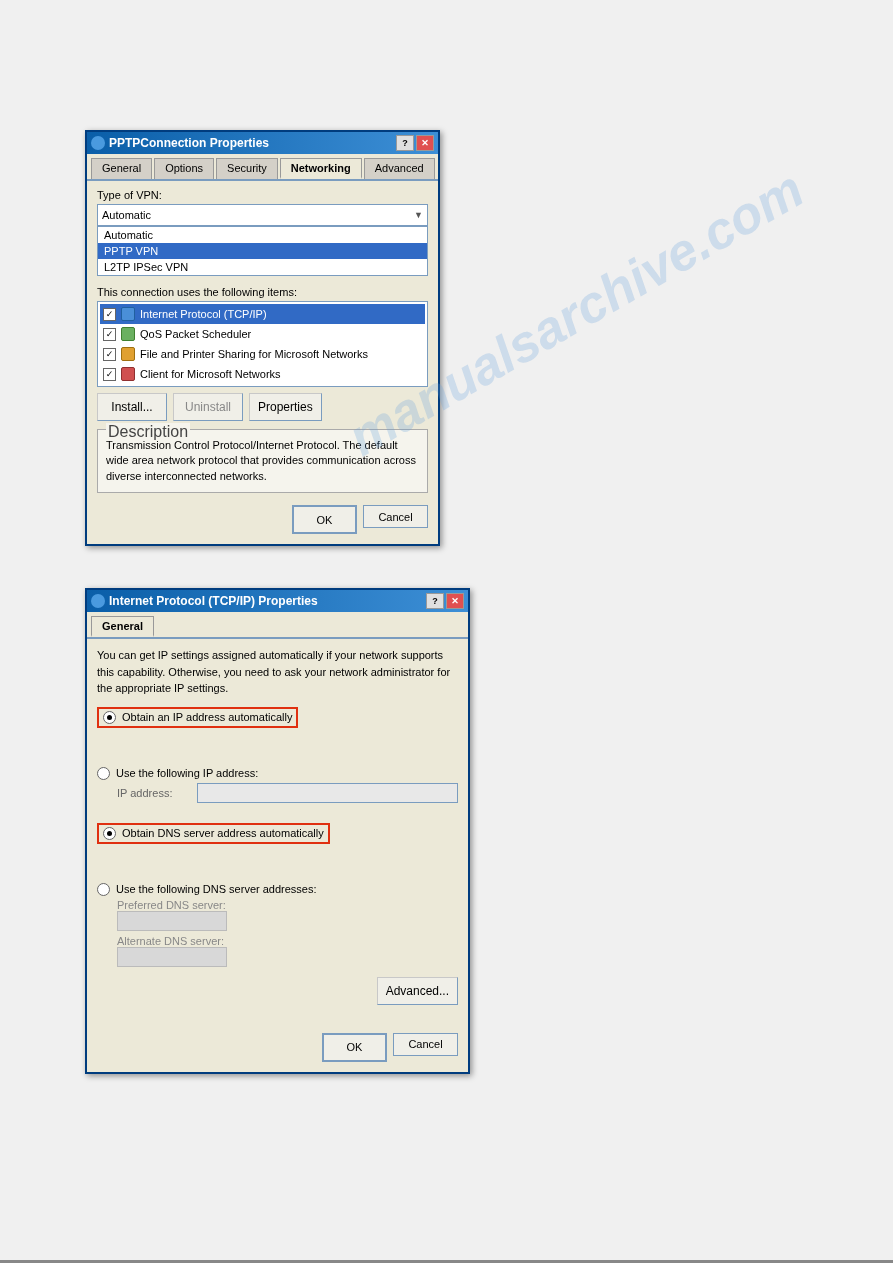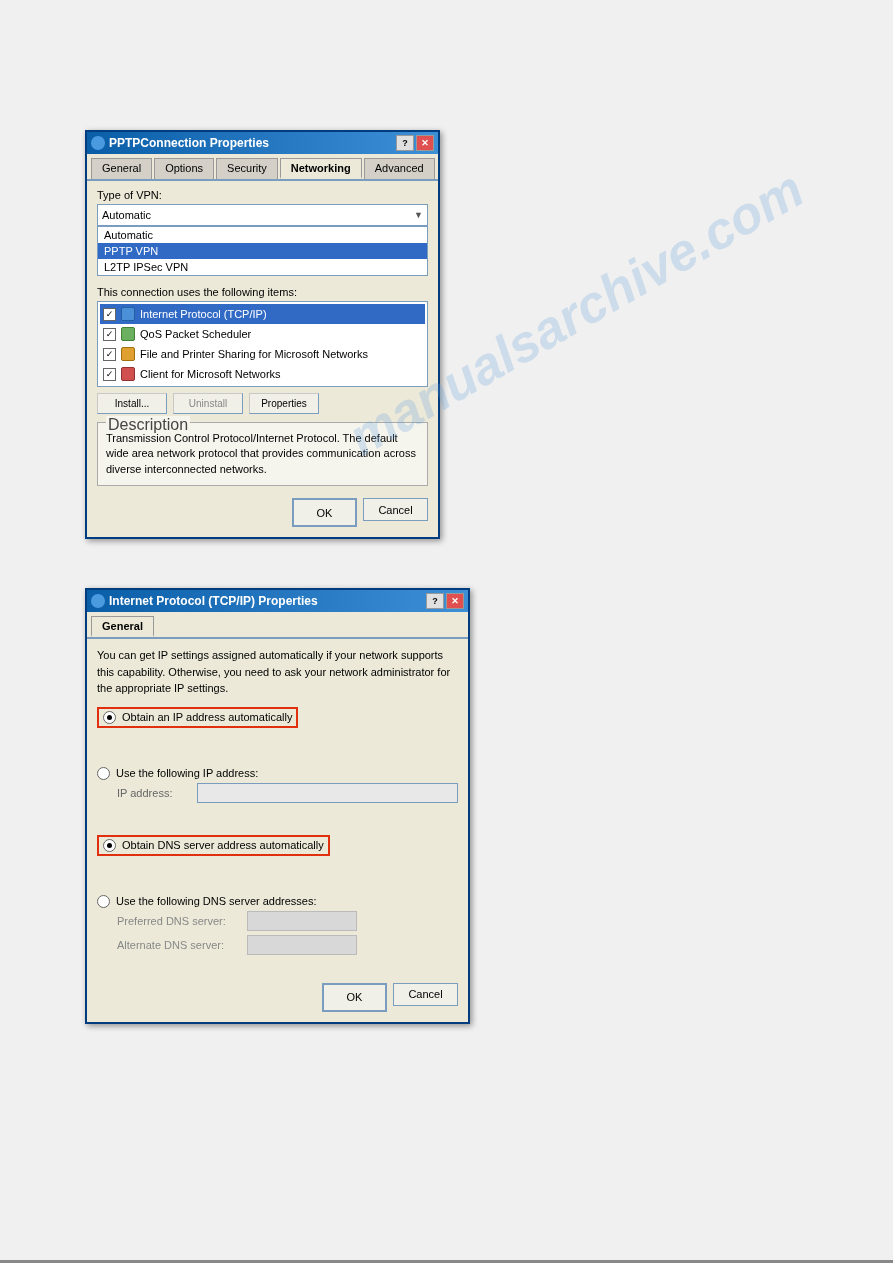--- a/index.html
+++ b/index.html
@@ -236,26 +236,26 @@
     }
 
     .btn-row {
       display: flex;
       gap: 6px;
       margin-bottom: 8px;
     }
 
     .win-btn {
       min-width: 70px;
-      height: 21px;
+      height: 28px;
       background: #f0efe8;
       border: 1px solid #7a9cbf;
       border-top: 1px solid #c8c8c8;
       border-left: 1px solid #c8c8c8;
-      font-size: 10px;
+      font-size: 12px;
       cursor: pointer;
       padding: 0 8px;
       color: #000;
     }
 
     .description-group {
       border: 1px solid #aaa;
       padding: 4px 8px 8px;
       margin-bottom: 8px;
       background: #f5f4ed;
@@ -350,21 +350,21 @@
     .radio-dot {
       width: 5px;
       height: 5px;
       background: #000;
       border-radius: 50%;
     }
 
     .ip-field-row {
       display: flex;
       align-items: center;
-      margin-bottom: 18px;
+      margin-bottom: 6px;
       padding-left: 20px;
     }
 
     .ip-field-label {
       font-size: 11px;
       color: #666;
       min-width: 80px;
     }
 
     .ip-input {
@@ -376,23 +376,24 @@
       padding: 1px 4px;
       color: #888;
     }
 
     .dns-section {
       margin-top: 6px;
     }
 
     .dns-field-row {
       display: flex;
-      align-items: center;
+      align-items: flex-start;
       margin-bottom: 4px;
       padding-left: 20px;
+      flex-direction: column;
     }
 
     .dns-field-label {
       font-size: 11px;
       color: #888;
       min-width: 130px;
     }
 
     .dns-input {
       width: 110px;
@@ -606,20 +607,23 @@
       <div class="dns-field-row">
         <span class="dns-field-label">Preferred DNS server:</span>
         <input class="dns-input" type="text" value="" style="background: rgb(216, 216, 216);">
       </div>
 
       <div class="dns-field-row">
         <span class="dns-field-label">Alternate DNS server:</span>
         <input class="dns-input" type="text" value="" style="background: rgb(216, 216, 216);">
       </div>
 
+      <div class="advanced-row">
+        <button class="win-btn">Advanced...</button>
+      </div>
 
       <div style="height:20px;"></div>
 
       <div class="ok-cancel-row">
         <button class="ok-btn">OK</button>
         <button class="cancel-btn">Cancel</button>
       </div>
 
     </div>
   </div>

